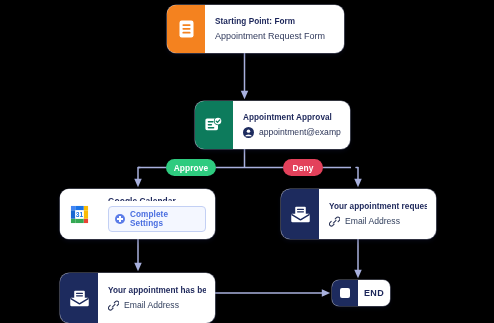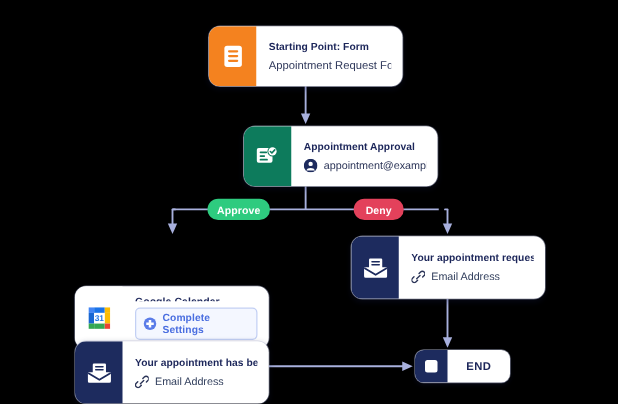--- a/index.html
+++ b/index.html
@@ -65,29 +65,29 @@
     gap: 5px;
   }
   .node-sub.plain { color: #33405e; }
 
   .icon-orange { background: #f4821f; }
   .icon-green  { background: #0d7b5c; }
   .icon-navy   { background: #1d2b5e; }
   .icon-white  { background: #ffffff; }
 
   
-  #node-start { left: 167px; top: 21px; width: 155px; height: 48px; }
+  #node-start { left: 167px; top: 5px; width: 177px; height: 48px; }
   #node-start .node-title { font-size: 8.2px; }
   #node-start .node-sub { font-size: 9px; color: #313a5c; }
 
   
   #node-approval { left: 167px; top: 101px; width: 155px; height: 48px; margin-left: 28px; }
 
   
-  #node-gcal { left: 60px; top: 189px; width: 155px; height: 50px; margin-top: 40px; }
+  #node-gcal { left: 60px; top: 189px; width: 155px; height: 50px; }
   #node-gcal .node-title { font-size: 8.4px; }
   .settings-btn {
     display: flex;
     align-items: center;
     gap: 5px;
     border: 1px solid #c3d0f4;
     background: #f4f7ff;
     border-radius: 4px;
     padding: 3px 6px;
     font-size: 8.2px;
@@ -113,21 +113,21 @@
 
   
   #node-deny-email { left: 281px; top: 189px; width: 155px; height: 50px; }
   
   #node-appr-email { left: 60px; top: 273px; width: 155px; height: 50px; }
 
   
   #node-end {
     position: absolute;
     left: 332px; top: 280px;
-    width: 76px; height: 26px;
+    width: 58px; height: 26px;
     display: flex;
     align-items: stretch;
     background: #ffffff;
     border-radius: 7px;
     box-shadow: 0 2px 4px rgba(20,28,70,.30), 0 0 0 .6px rgba(200,206,230,.55);
     overflow: hidden;
     z-index: 5;
   }
   #node-end .end-icon {
     width: 26px; flex: 0 0 26px;

